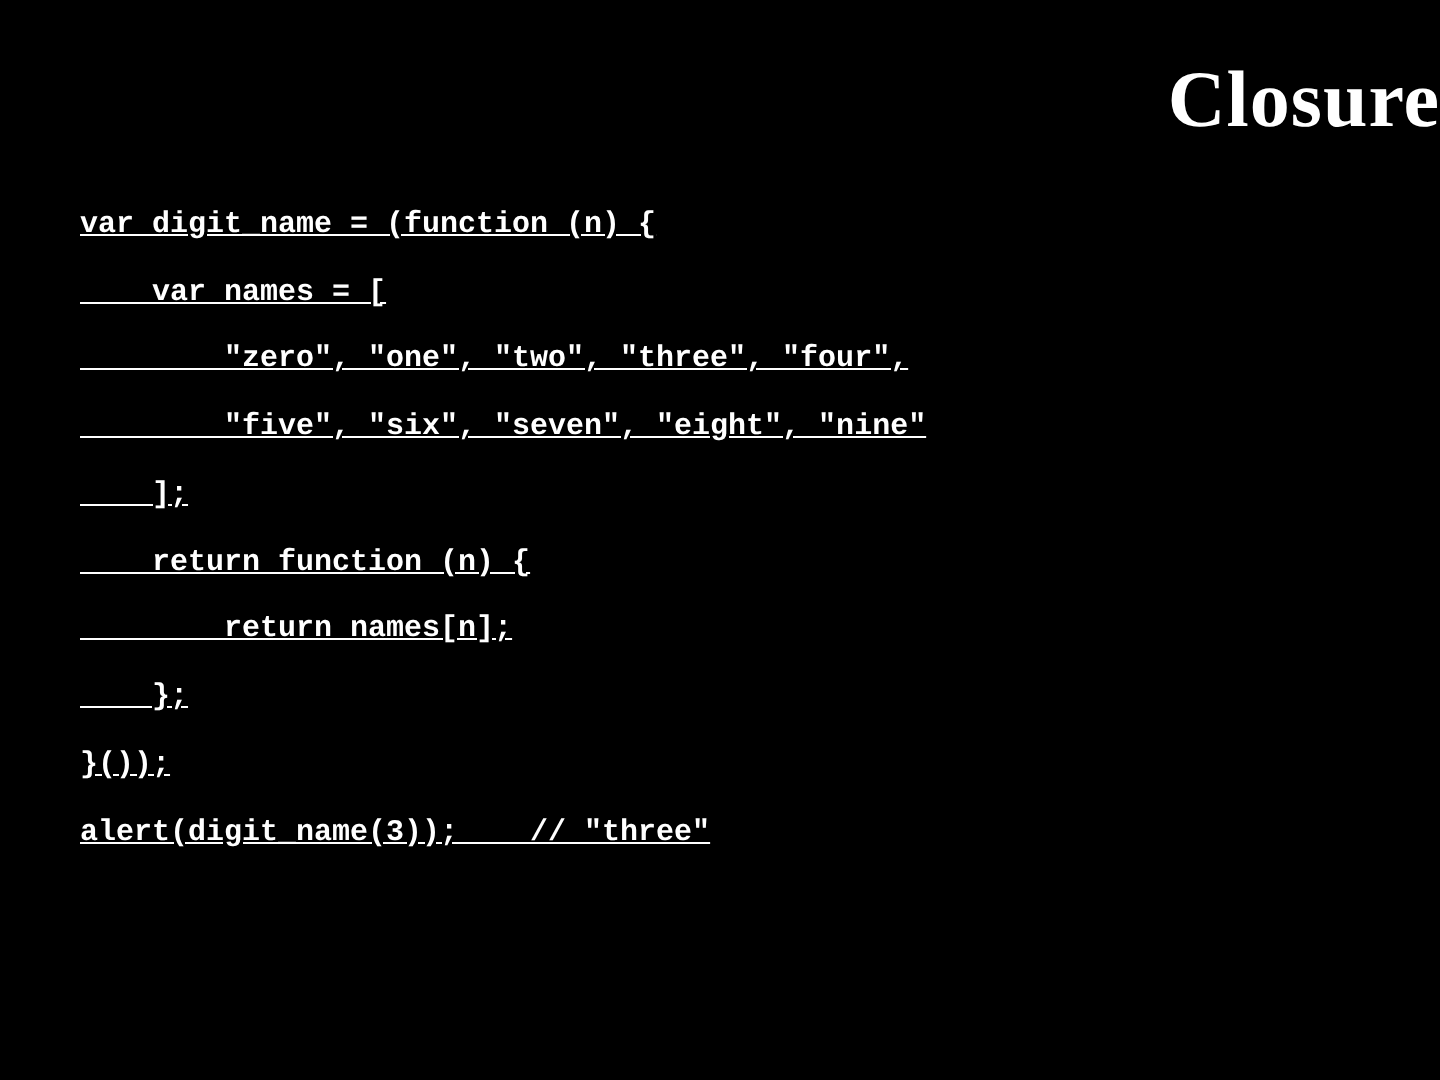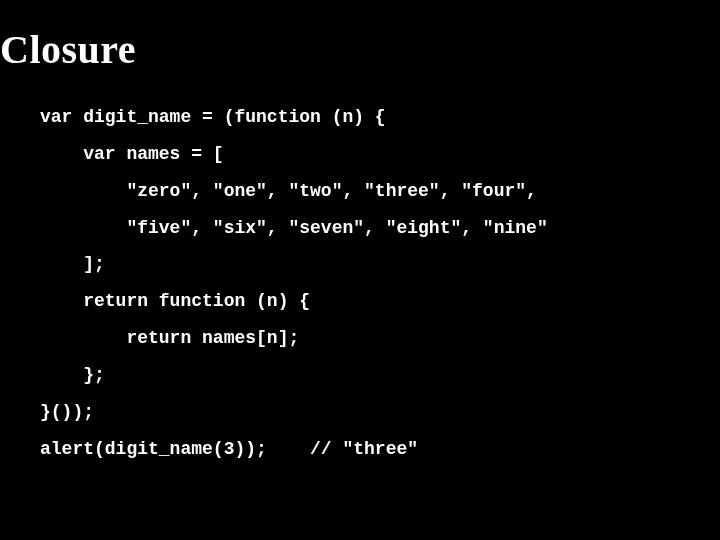--- a/index.html
+++ b/index.html
@@ -15,32 +15,33 @@
     width: 720px;
     height: 540px;
     box-sizing: border-box;
     padding: 0;
     position: relative;
   }
   .title {
     font-family: Georgia, "Times New Roman", serif;
     font-weight: bold;
     font-size: 40px;
-    text-align: left;
+    text-align: right;
     padding-top: 26px;
     padding-bottom: 10px;
     letter-spacing: 0.5px;
   }
   .code {
     font-family: "Courier New", Courier, monospace;
     font-weight: bold;
-    font-size: 18px;
+    font-size: 15px;
     line-height: 1.05;
     white-space: pre;
     padding: 6px 40px 0 40px;
+    text-decoration: underline;
   }
   .code .line {
     display: block;
     margin-bottom: 18px;
   }
 </style>
 </head>
 <body>
 
 <div class="slide">

